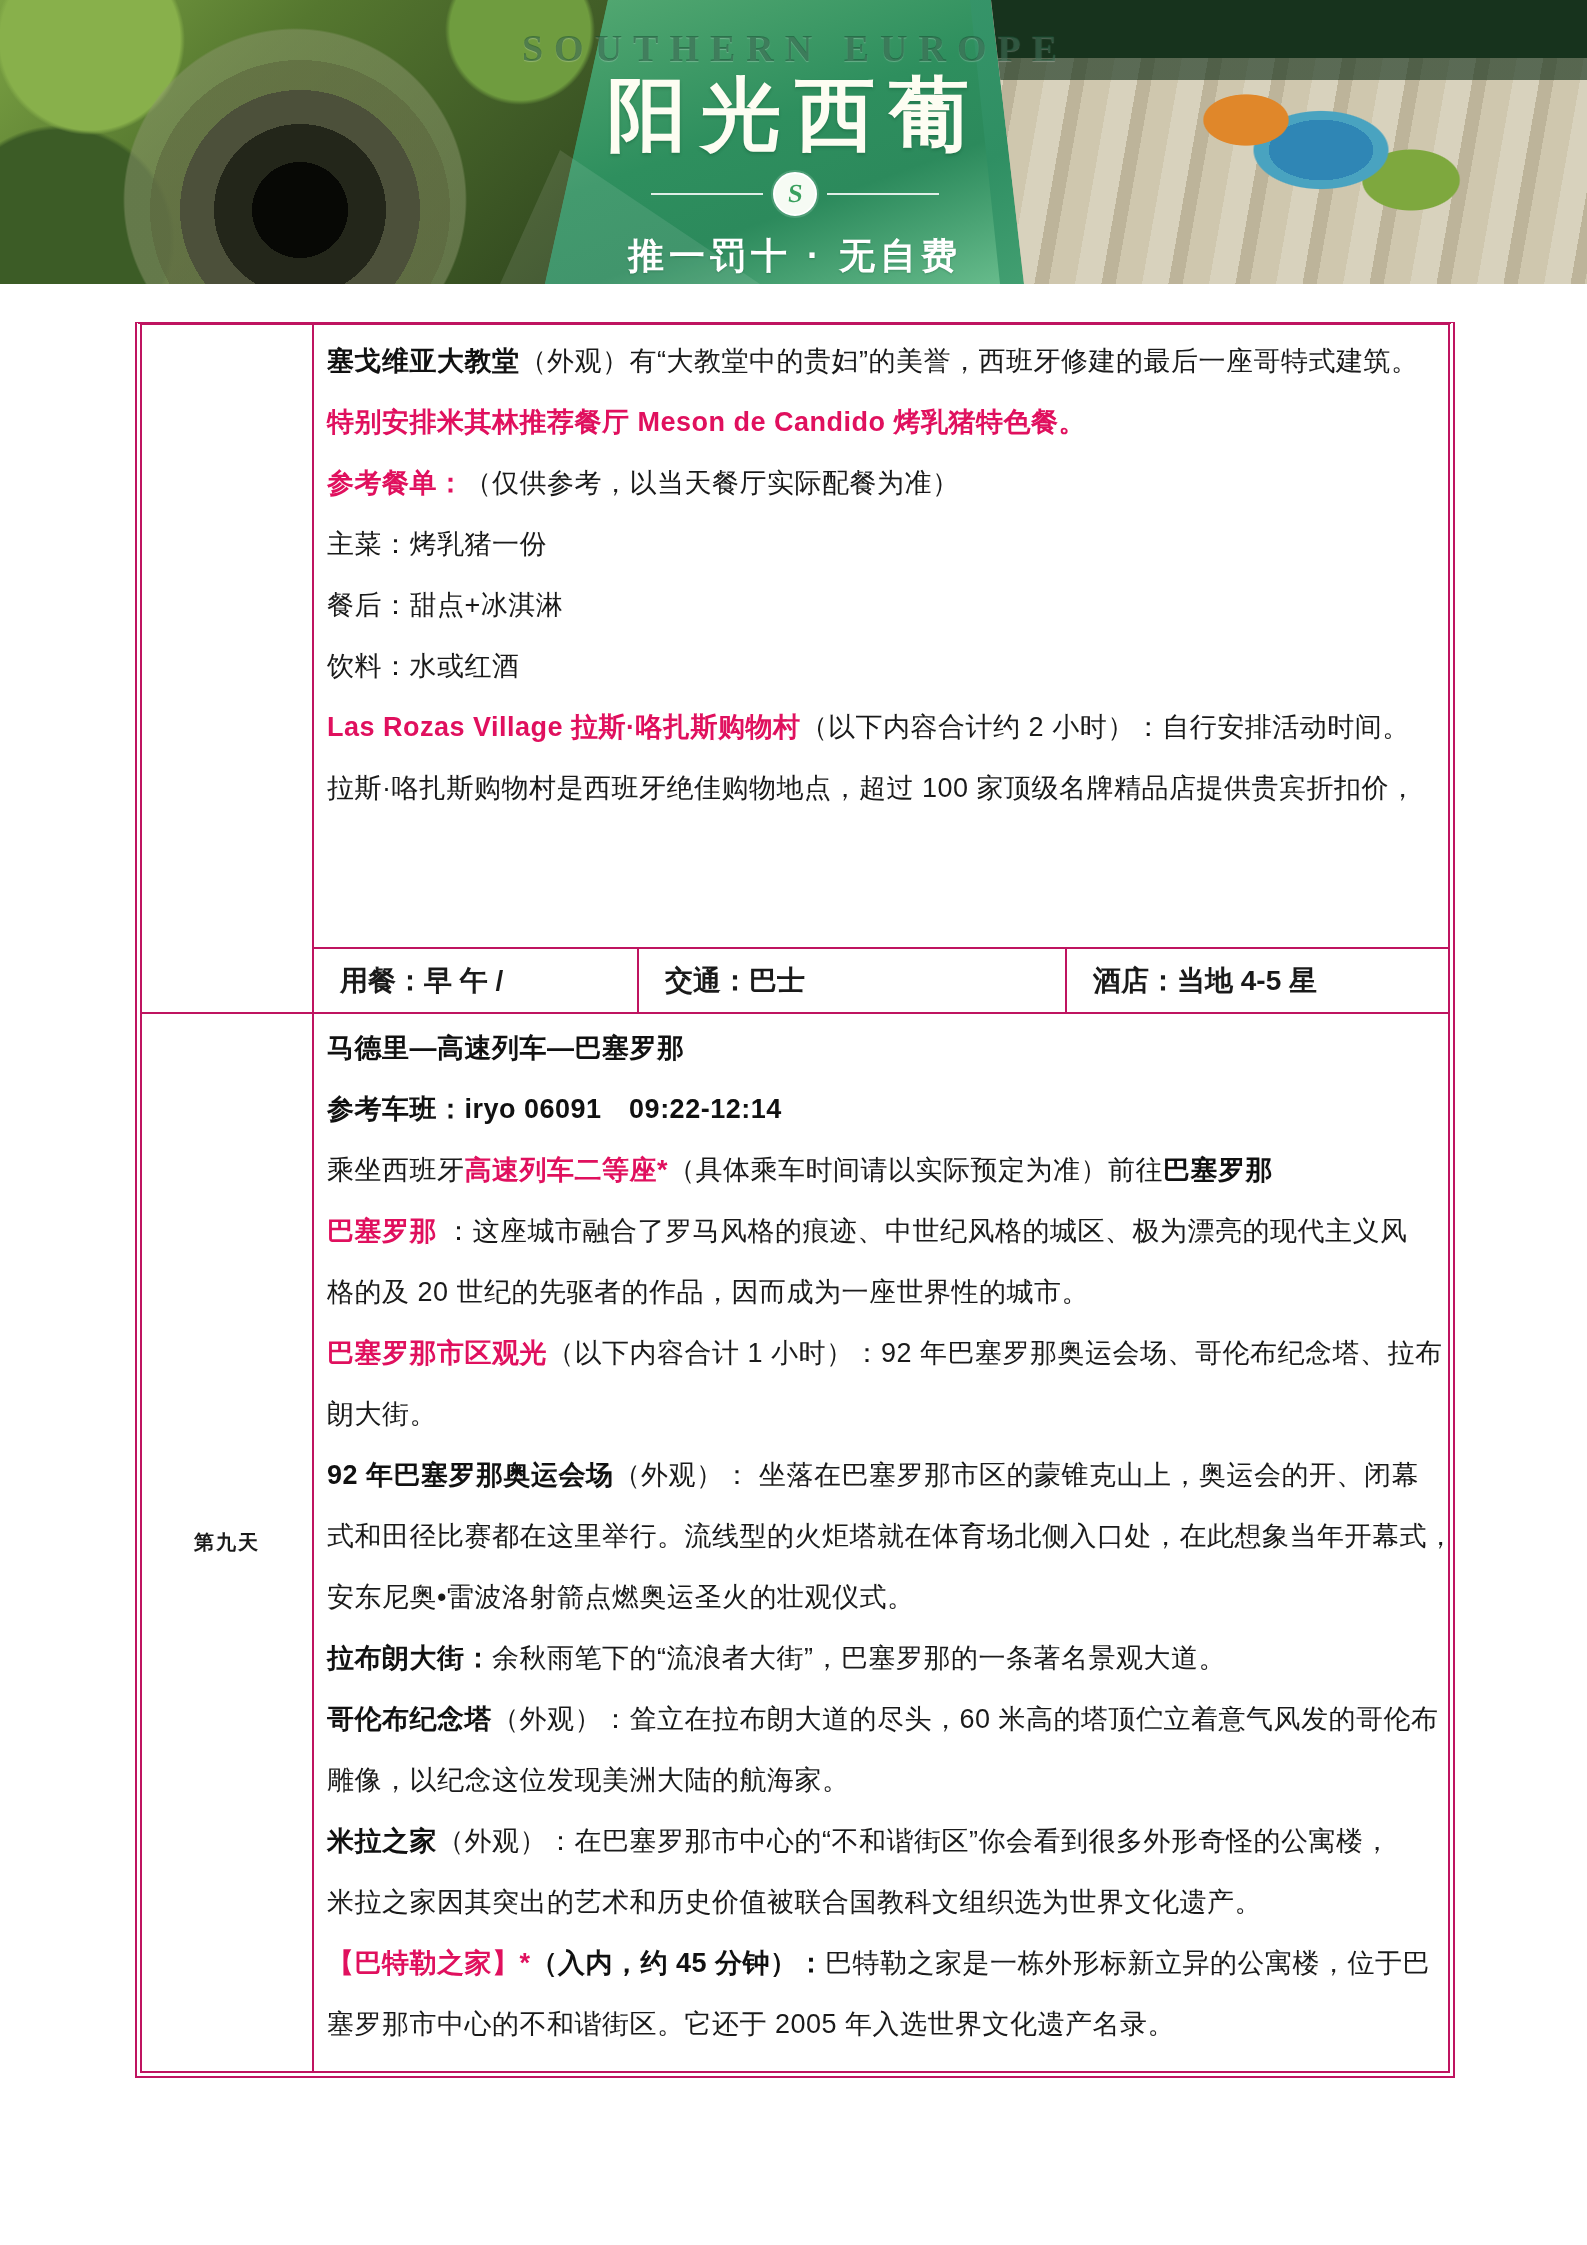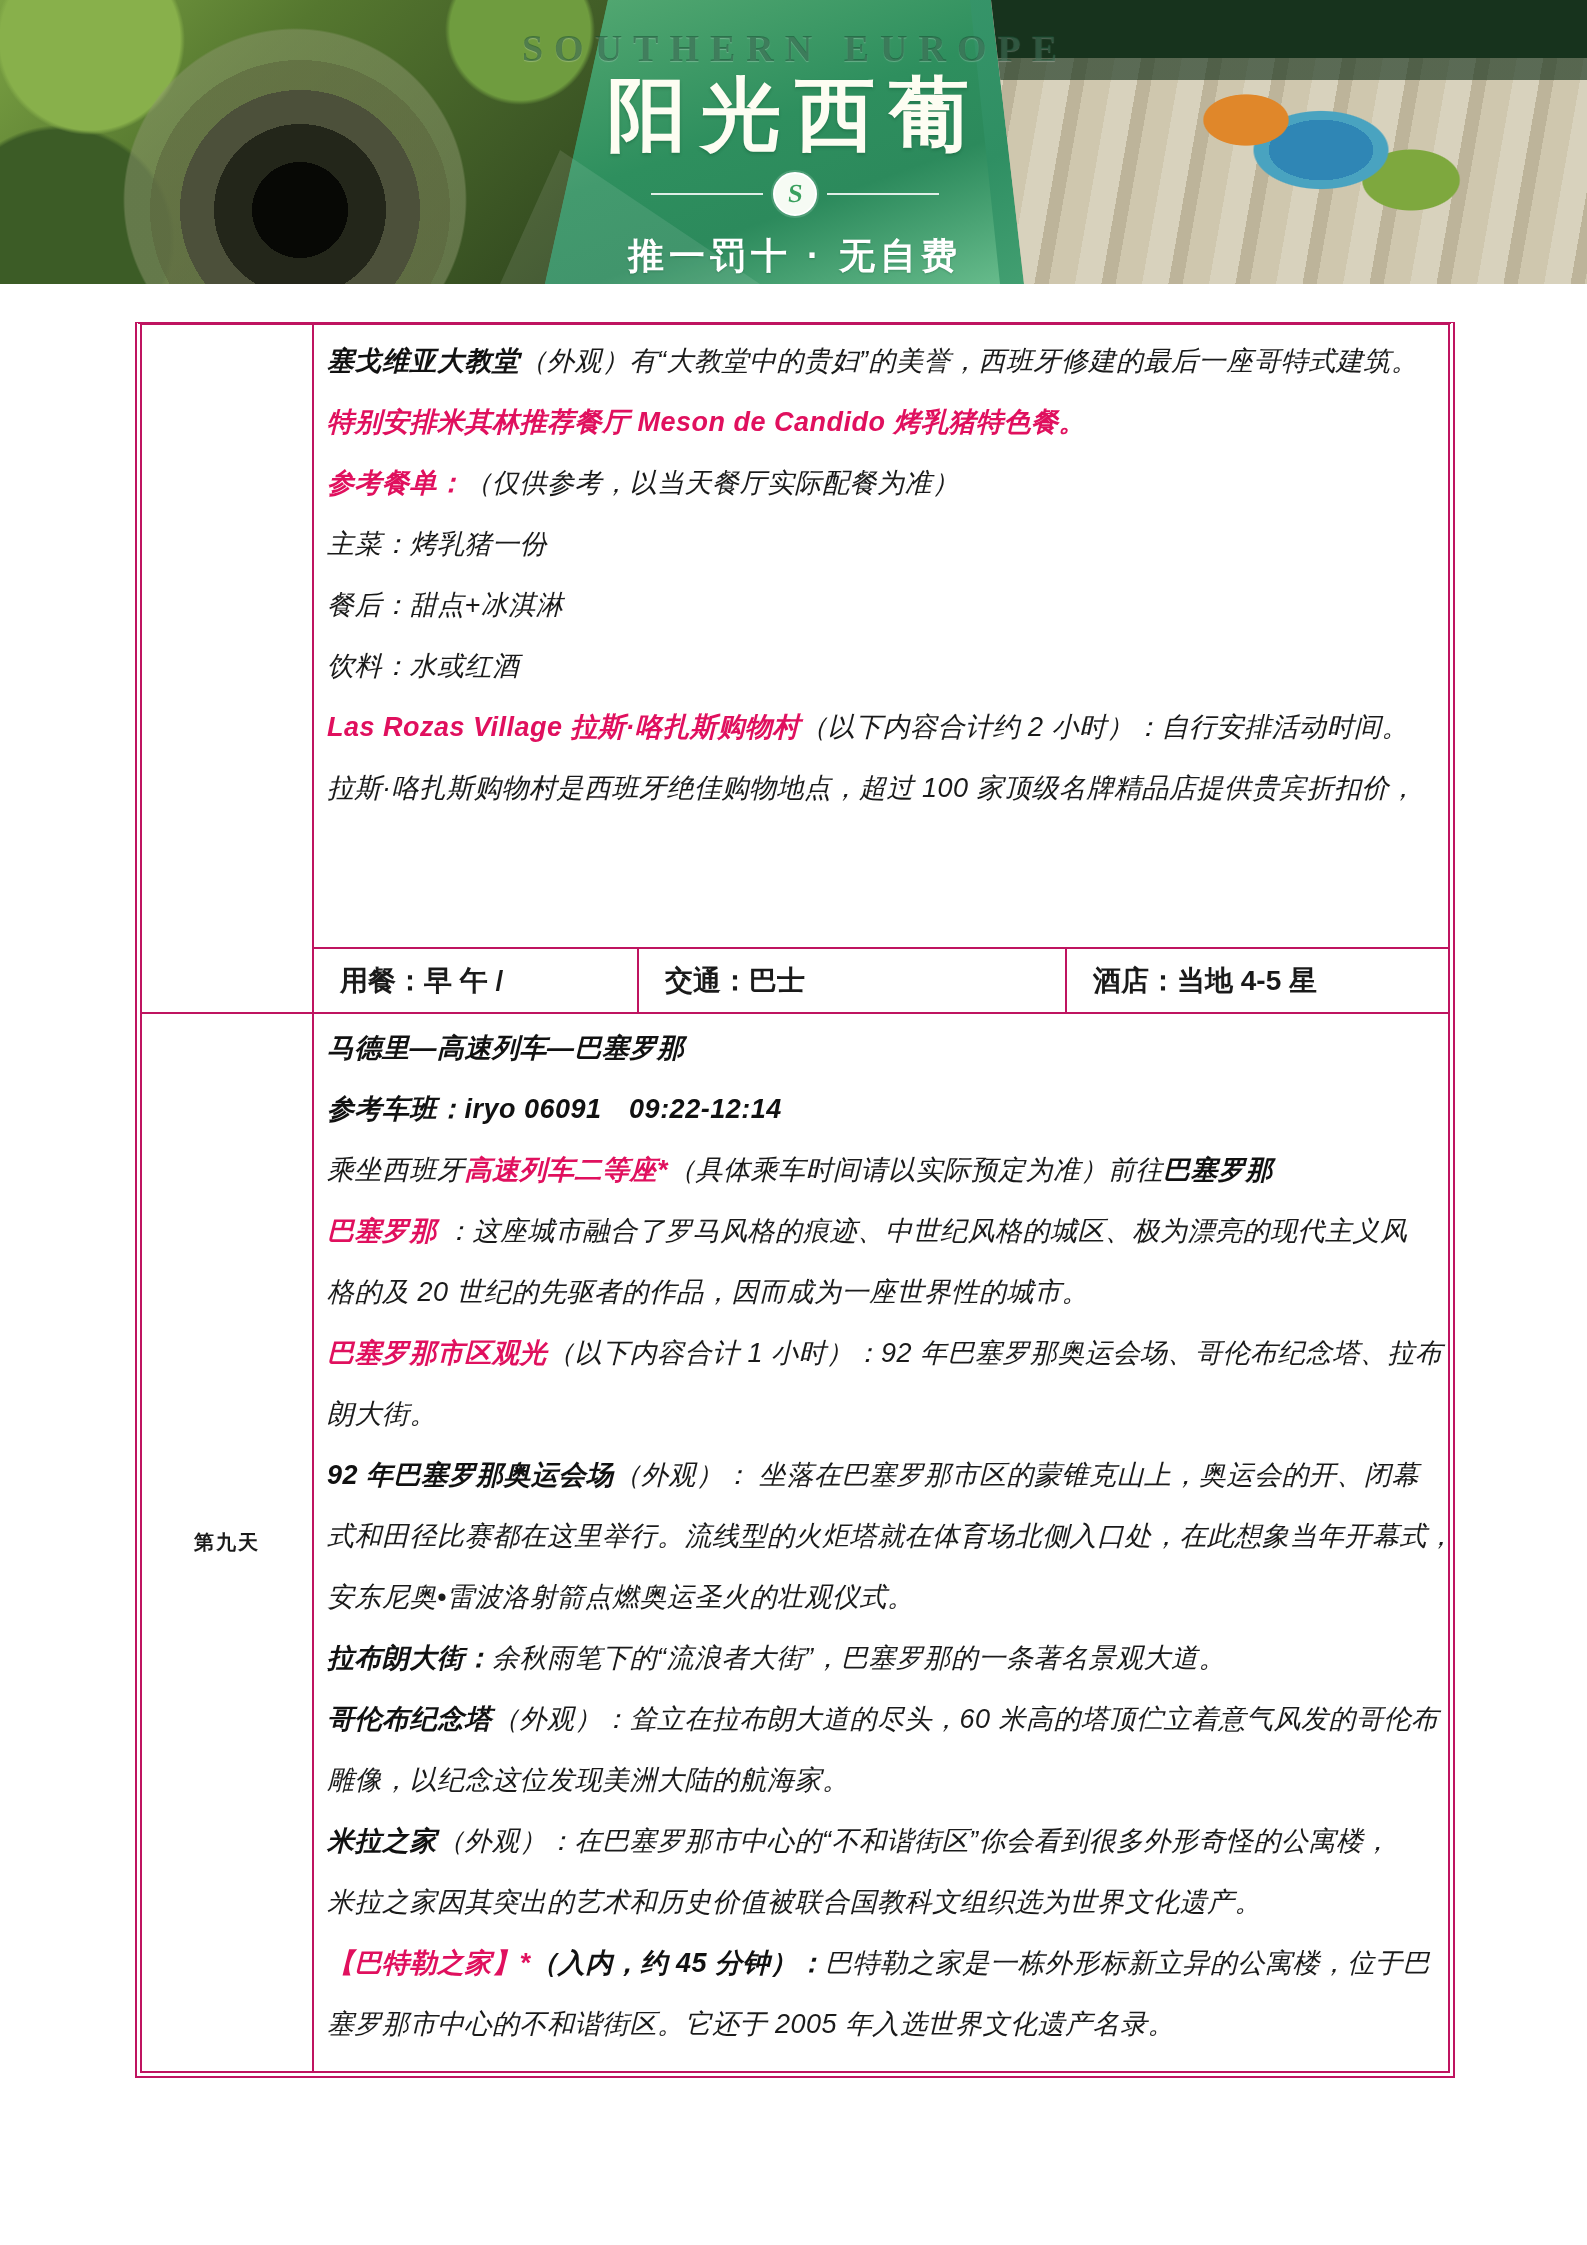--- a/index.html
+++ b/index.html
@@ -128,21 +128,21 @@
   .day-label{font-size:20px;font-weight:700;letter-spacing:2px;}
 
   .meal-cell{
     display:flex;align-items:center;
     padding-left:26px;
     font-size:28px;font-weight:700;white-space:nowrap;
   }
 
   .tline{height:61px;line-height:61px;white-space:nowrap;font-size:27px;}
   .content-b .tline{height:61px;}
-  .seg{letter-spacing:0.5px;font-style:italic;}
+  .seg{letter-spacing:0.5px;}
   .seg-n{font-weight:400;color:#1a1a1a;}
   .seg-b{font-weight:700;color:#111111;}
   .seg-p{font-weight:700;color:#e0105e;}
 </style>
 </head>
 <body>
 
 <div class="page">
 
   <header class="banner">

